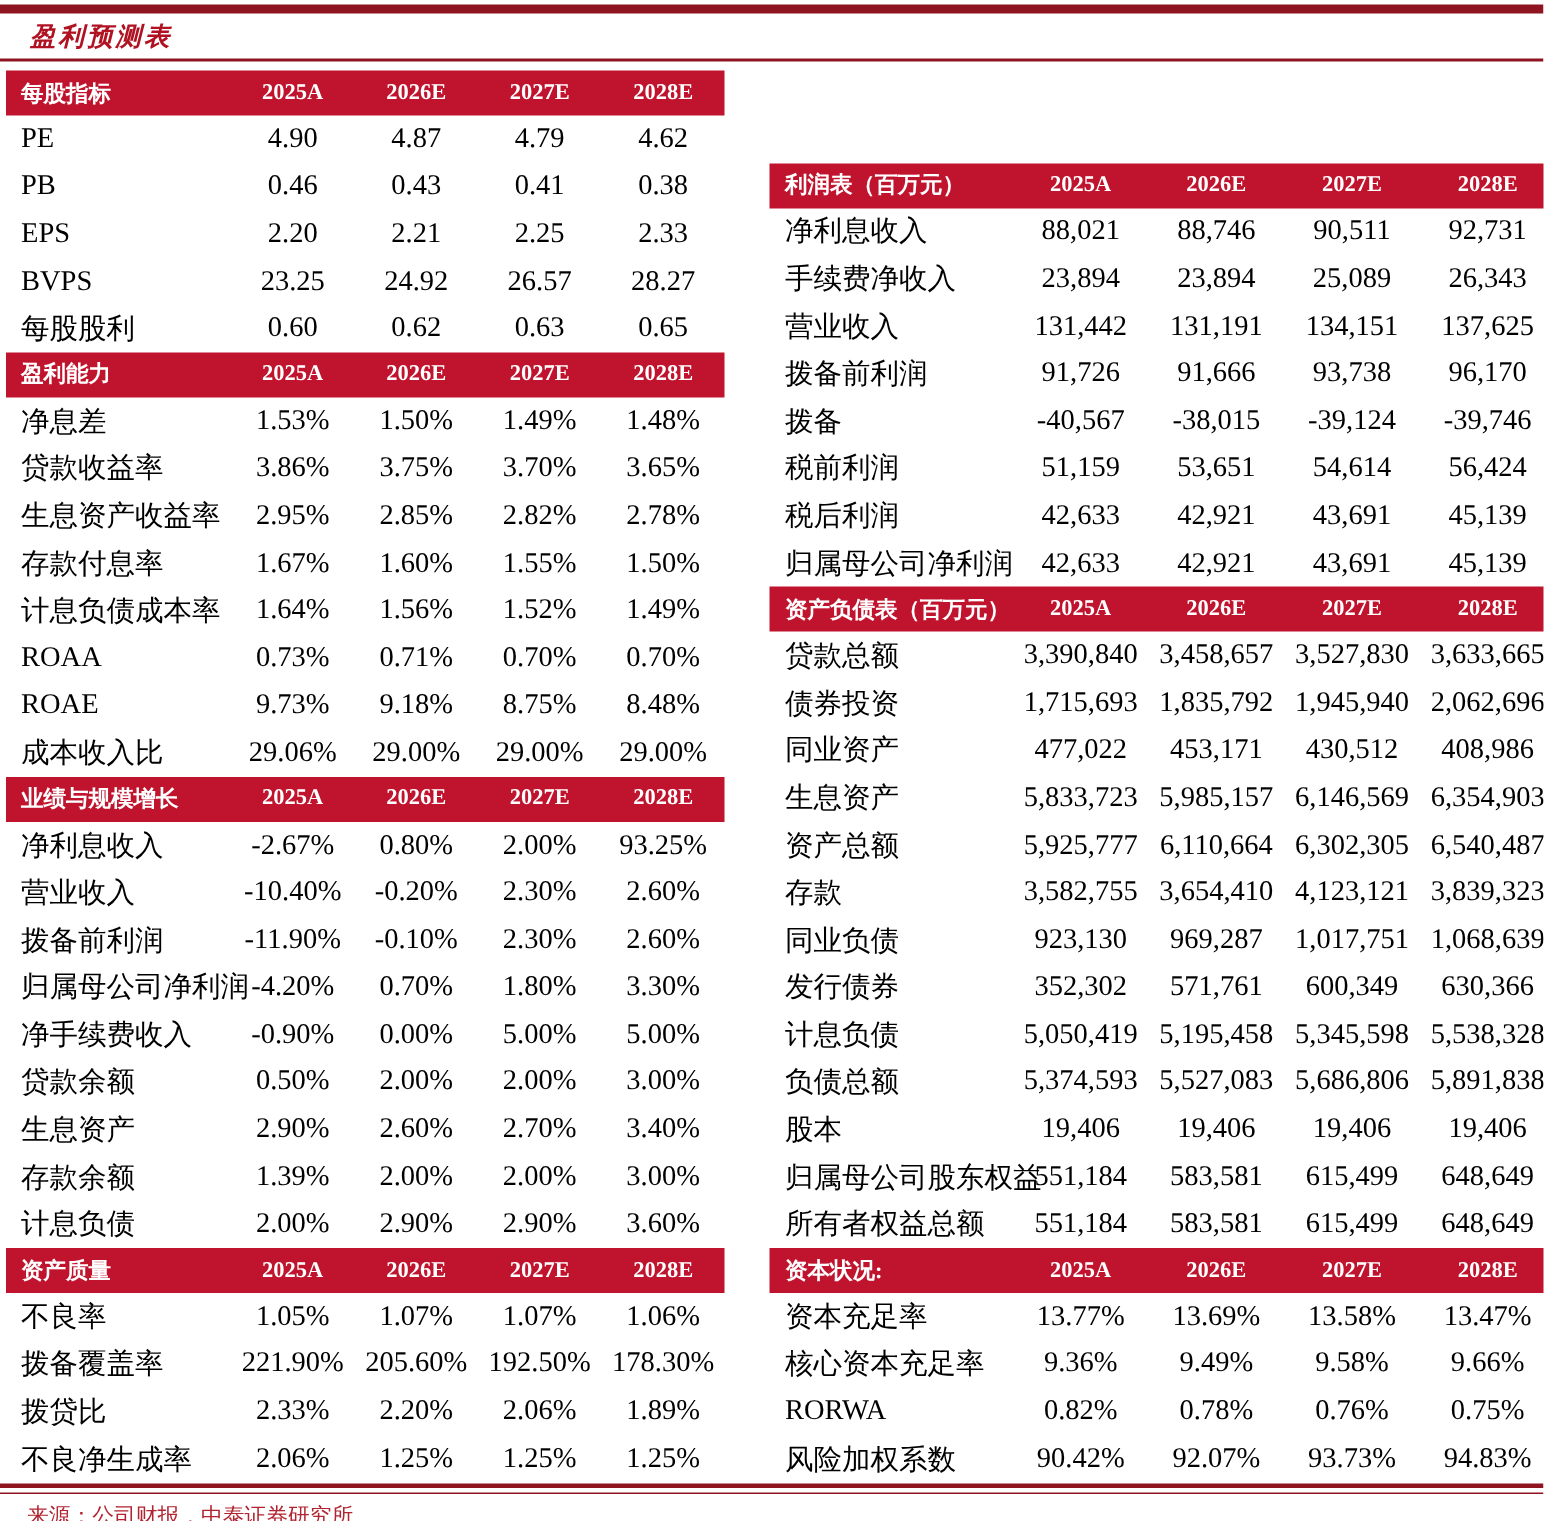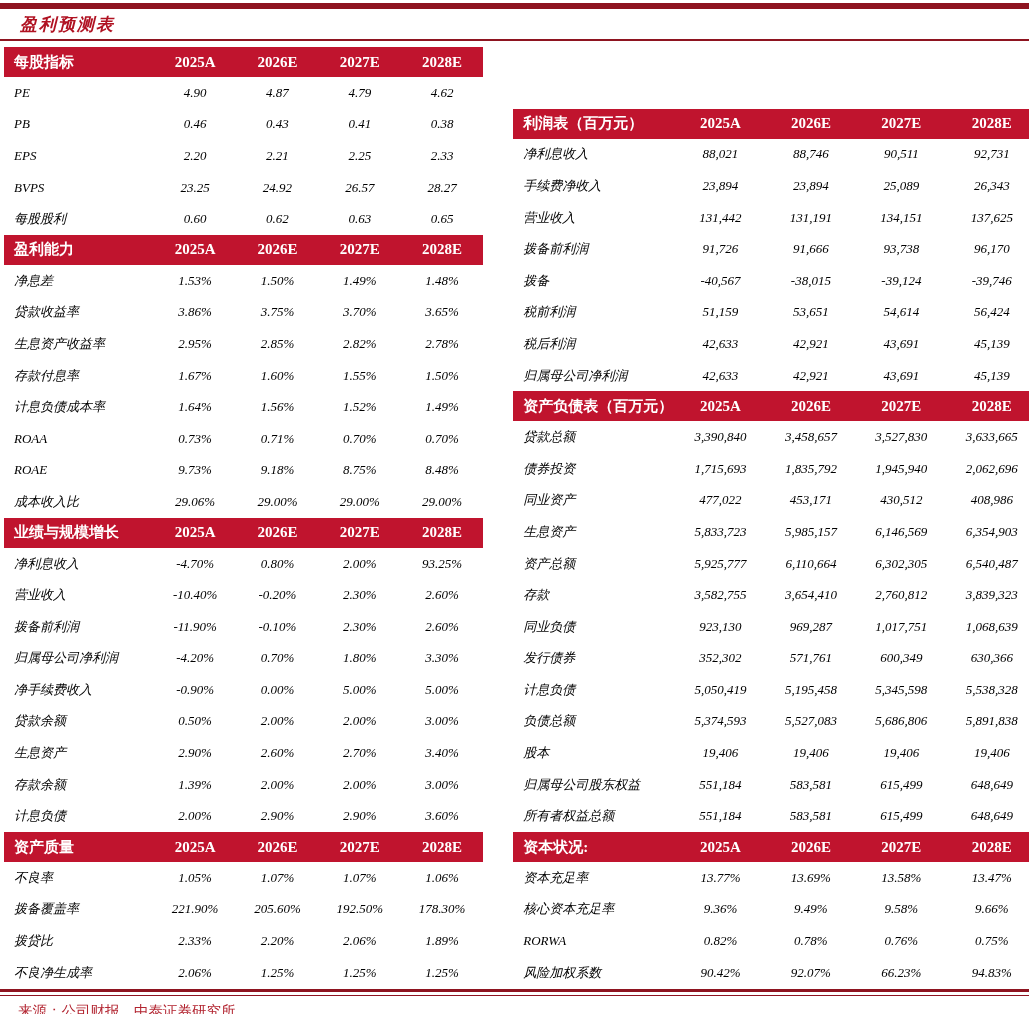--- a/index.html
+++ b/index.html
@@ -22,21 +22,21 @@
   .col { display: block; }
   .col-left  { width: 485px; }
   .col-right { width: 530px; }
   .sec-header, .row { display: grid; align-items: center; width: 100%; }
   .col-left  .sec-header, .col-left  .row { grid-template-columns: 150px repeat(4, 1fr); }
   .col-right .sec-header, .col-right .row { grid-template-columns: 162px repeat(4, 1fr); margin-left: 12px; }
   .sec-header {
     height: 30px; background: #C0142E; color: #ffffff;
     font-weight: bold; font-size: 15px;
   }
-  .row { height: 31.6px; font-size: 13px; font-style: italic; }
+  .row { height: 31.6px; font-size: 19px; }
   .sec-title, .lbl { padding-left: 10px; text-align: left; white-space: nowrap; }
   .yr, .val { text-align: center; white-space: nowrap; }
   .bottom-rule {
     height: 7px; margin-top: 1px;
     border-top: 3px solid #8E1420; border-bottom: 1px solid #8E1420;
   }
   .source {
     color: #B22430; font-size: 14.5px; padding: 6px 0 0 18px; line-height: 18px;
   }
 </style>
@@ -156,21 +156,21 @@
       </div>
       <div class="sec-header">
         <span class="sec-title">业绩与规模增长</span>
         <span class="yr">2025A</span>
         <span class="yr">2026E</span>
         <span class="yr">2027E</span>
         <span class="yr">2028E</span>
       </div>
       <div class="row">
         <span class="lbl">净利息收入</span>
-        <span class="val">-4.70%</span>
+        <span class="val">-2.67%</span>
         <span class="val">0.80%</span>
         <span class="val">2.00%</span>
         <span class="val">93.25%</span>
       </div>
       <div class="row">
         <span class="lbl">营业收入</span>
         <span class="val">-10.40%</span>
         <span class="val">-0.20%</span>
         <span class="val">2.30%</span>
         <span class="val">2.60%</span>
@@ -363,21 +363,21 @@
         <span class="lbl">资产总额</span>
         <span class="val">5,925,777</span>
         <span class="val">6,110,664</span>
         <span class="val">6,302,305</span>
         <span class="val">6,540,487</span>
       </div>
       <div class="row">
         <span class="lbl">存款</span>
         <span class="val">3,582,755</span>
         <span class="val">3,654,410</span>
-        <span class="val">2,760,812</span>
+        <span class="val">4,123,121</span>
         <span class="val">3,839,323</span>
       </div>
       <div class="row">
         <span class="lbl">同业负债</span>
         <span class="val">923,130</span>
         <span class="val">969,287</span>
         <span class="val">1,017,751</span>
         <span class="val">1,068,639</span>
       </div>
       <div class="row">
@@ -447,20 +447,20 @@
         <span class="lbl">RORWA</span>
         <span class="val">0.82%</span>
         <span class="val">0.78%</span>
         <span class="val">0.76%</span>
         <span class="val">0.75%</span>
       </div>
       <div class="row">
         <span class="lbl">风险加权系数</span>
         <span class="val">90.42%</span>
         <span class="val">92.07%</span>
-        <span class="val">66.23%</span>
+        <span class="val">93.73%</span>
         <span class="val">94.83%</span>
       </div>
     </div>
 </div>
 
 <div class="bottom-rule"></div>
 <div class="source">来源：公司财报，中泰证券研究所</div>
 
 </body></html>

